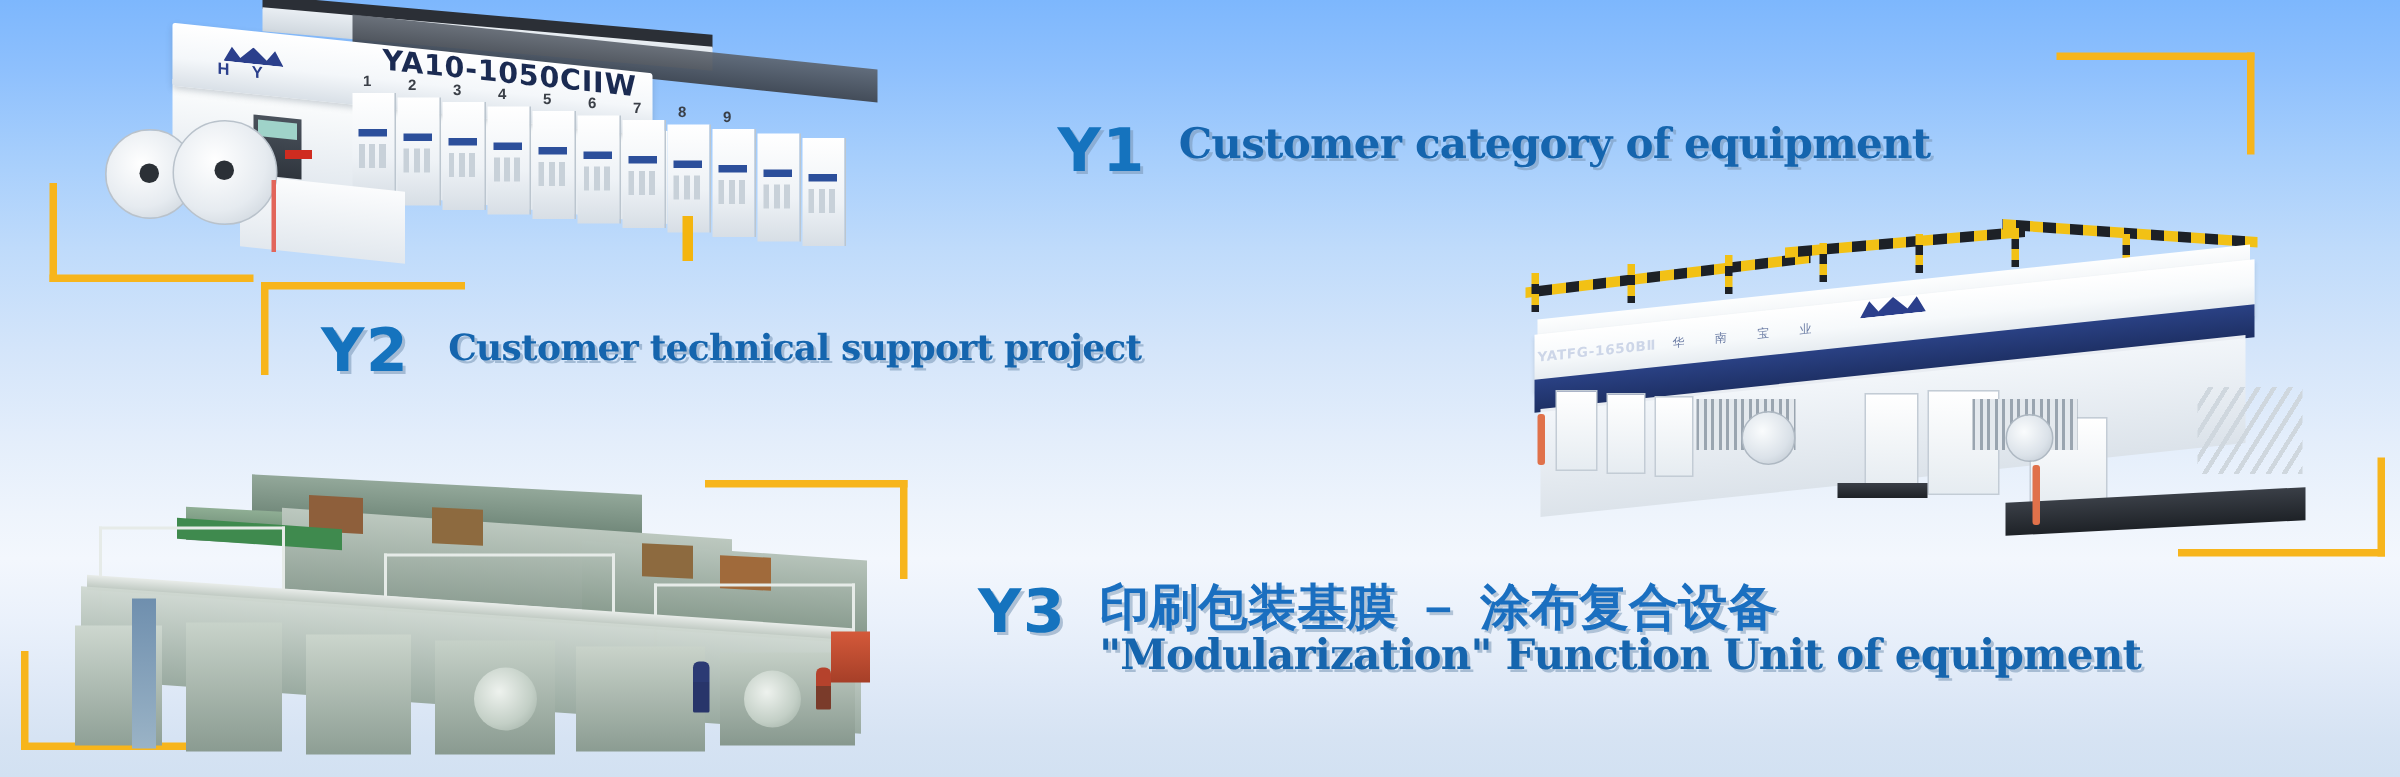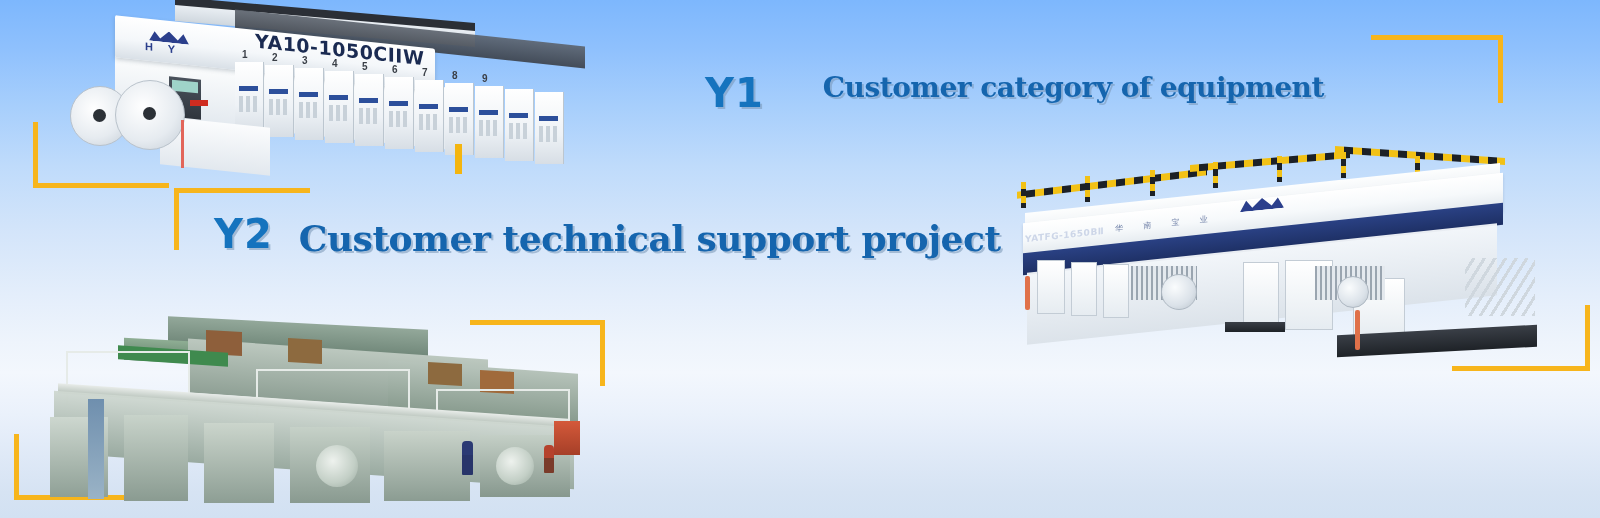--- a/index.html
+++ b/index.html
@@ -291,28 +291,35 @@
     <div class="slab" style="left:356px;top:126px;width:86px;height:70px;background:linear-gradient(to bottom,#c9d3ca,#8b9c92);"></div>
     <div class="slab" style="left:452px;top:130px;width:90px;height:62px;background:linear-gradient(to bottom,#c4cfc6,#87988e);"></div>
     <div class="slab" style="left:60px;top:94px;width:16px;height:100px;background:linear-gradient(to bottom,#6f8fae,#9ab3c6);"></div>
     <div class="slab" style="left:288px;top:140px;width:42px;height:42px;border-radius:50%;background:radial-gradient(circle at 40% 38%,#eef2ee,#c3cfc6 60%,#97a79d);"></div>
     <div class="slab" style="left:468px;top:142px;width:38px;height:38px;border-radius:50%;background:radial-gradient(circle at 40% 38%,#eef2ee,#c3cfc6 60%,#97a79d);"></div>
     <div class="slab" style="left:434px;top:136px;width:11px;height:34px;background:linear-gradient(to bottom,#2b3a74 0 40%,#28356a 40% 100%);border-radius:4px 4px 1px 1px;"></div>
     <div class="slab" style="left:516px;top:140px;width:10px;height:28px;background:linear-gradient(to bottom,#b5422c 0 45%,#7a3b2a 45% 100%);border-radius:4px 4px 1px 1px;"></div>
     <div class="slab" style="left:526px;top:116px;width:26px;height:34px;background:linear-gradient(to bottom,#d4593a,#a63f28);"></div>
   </div>
 
-  <div class="row" style="left:705px;top:72px;gap:37px;">
+  <div class="row" style="left:705px;top:80px;">
     <div class="ycode" style="font-size:40px;line-height:42px;margin-right:22px;">Y1</div>
     <div class="texts">
       <div class="en" style="font-size:28px;line-height:30px;margin-top:1px;">Customer category of equipment</div>
     </div>
   </div>
 
   <div class="row" style="left:214px;top:213px;">
     <div class="ycode" style="font-size:40px;line-height:42px;margin-right:26px;">Y2</div>
     <div class="texts">
-      <div class="en" style="font-size:36px;line-height:30px;margin-top:10px;">Customer technical support project</div>
+      <div class="en" style="font-size:24px;line-height:30px;margin-top:4px;">Customer technical support project</div>
     </div>
   </div>
 
+  <div class="row" style="left:652px;top:387px;">
+    <div class="ycode" style="font-size:40px;line-height:42px;margin-right:22px;">Y3</div>
+    <div class="texts">
+      <div class="cn" style="font-size:33px;line-height:35px;">印刷包装基膜 －  涂布复合设备</div>
+      <div class="en" style="font-size:28px;line-height:30px;margin-top:0px;">"Modularization" Function Unit of equipment</div>
+    </div>
+  </div>
 
 </div>
 
 </body></html>

